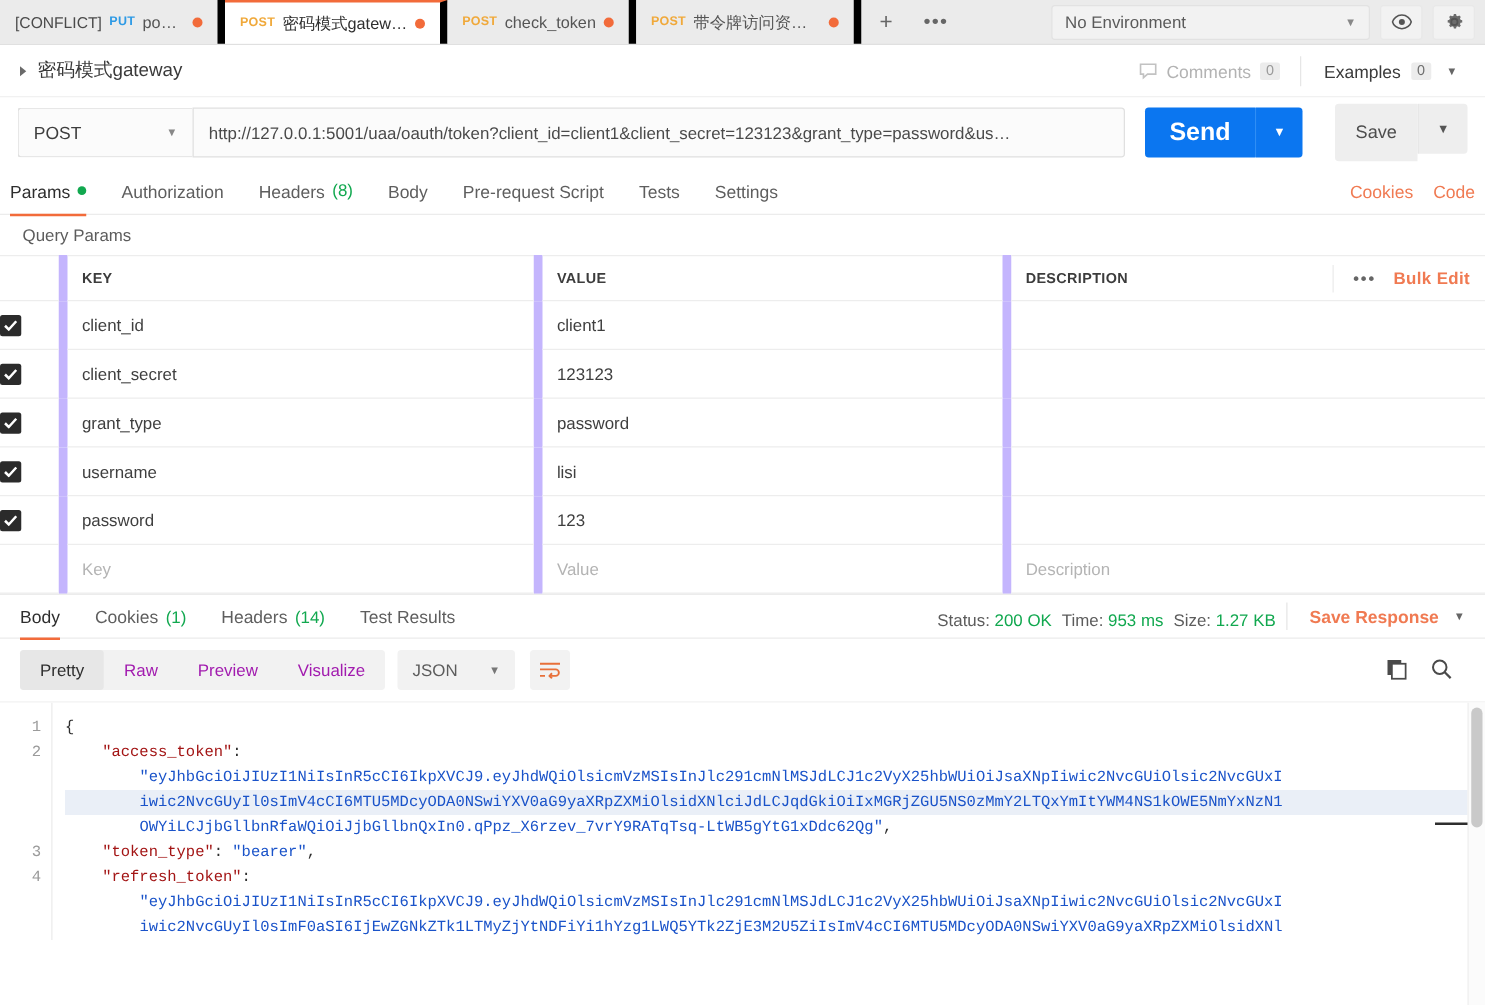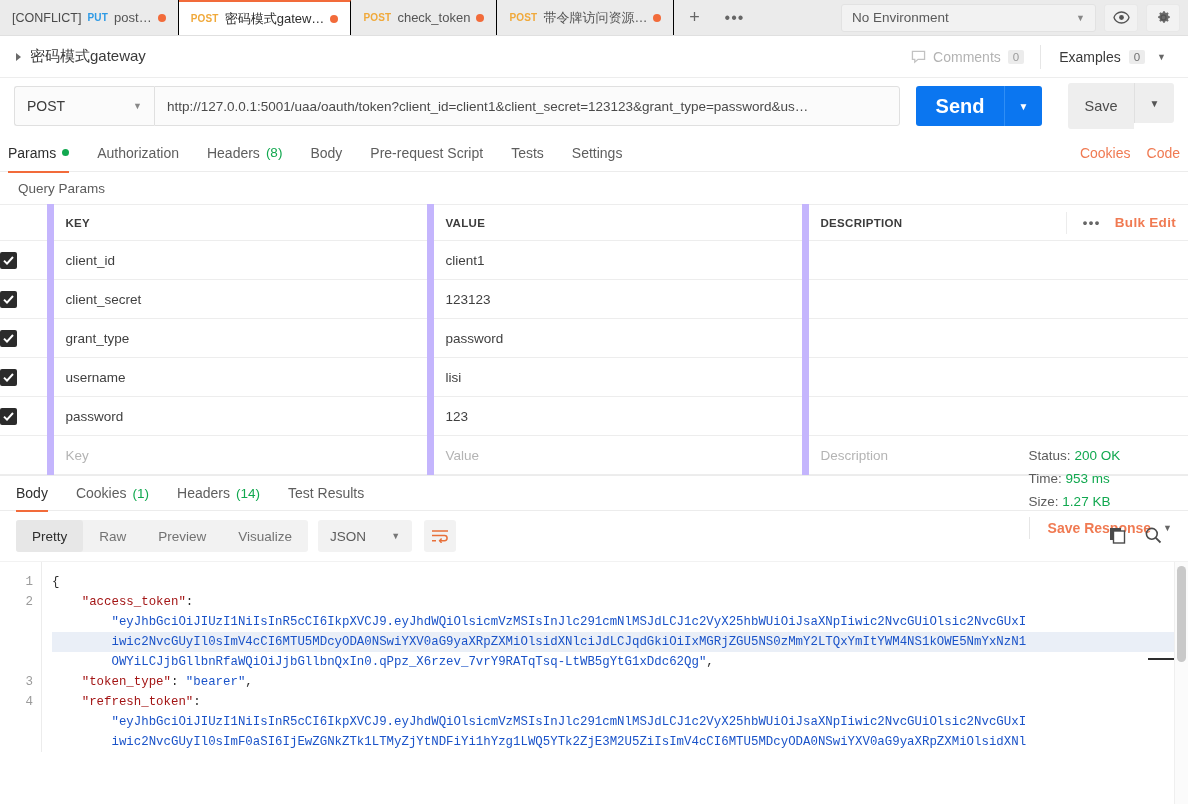--- a/index.html
+++ b/index.html
@@ -22,21 +22,21 @@
     background: #ebebeb;
     border-bottom: 1px solid #e0e0e0;
     flex: 0 0 36px;
   }
   .tab {
     display: flex; align-items: center;
     gap: 6px;
     padding: 0 12px;
     max-width: 180px;
     background: #ebebeb;
-    border-right: 1px solid #000000;
+    border-right: 6px solid #000000;
     font-size: 13px;
     color: #555;
     white-space: nowrap;
     position: relative;
     cursor: pointer;
   }
   .tab.active {
     background: #ffffff;
     color: #2e2e2e;
     border-top: 2px solid #f26b3a;
@@ -245,41 +245,41 @@
 
   
   .resp-bar {
     flex: 0 0 36px; height: 36px;
     display: flex; align-items: center;
     border-top: 1px solid #ececec;
     border-bottom: 1px solid #ececec;
     padding: 0 16px;
   }
   .resp-bar .rtab { height: 36px; font-size: 14px; }
-  .resp-meta { margin-left: auto; display: flex; align-items: flex-start; gap: 8px; font-size: 13.5px; color: #5c5c5c; flex-direction: column; }
+  .resp-meta { margin-left: auto; display: flex; align-items: flex-end; gap: 8px; font-size: 13.5px; color: #5c5c5c; }
   .meta-val { color: #11a84f; }
   .save-resp {
     display: flex; align-items: center; gap: 8px;
     color: #f07a52; font-size: 14px; font-weight: bold;
     border-left: 1px solid #e6e6e6; padding-left: 18px; height: 22px; cursor: pointer;
   }
 
   .resp-toolbar {
     flex: 0 0 50px; height: 50px;
     display: flex; align-items: center;
     padding: 0 16px; gap: 0;
   }
   .seg {
     display: flex; align-items: center;
     background: #f2f2f2; border-radius: 3px; height: 32px;
   }
   .seg-item {
     padding: 0 16px; height: 32px;
     display: flex; align-items: center;
-    font-size: 13.5px; color: #737373; cursor: pointer;
+    font-size: 13.5px; color: #a21caf; cursor: pointer;
   }
   .seg-item.active { color: #2e2e2e; background: #e7e7e7; border-radius: 3px; }
   .json-select {
     margin-left: 10px; height: 32px; width: 94px;
     background: #f2f2f2; border-radius: 3px;
     display: flex; align-items: center; padding: 0 12px;
     font-size: 13.5px; color: #5c5c5c; cursor: pointer;
   }
   .json-select .caret { margin-left: auto; font-size: 9px; color: #777; }
   .wrap-btn {

